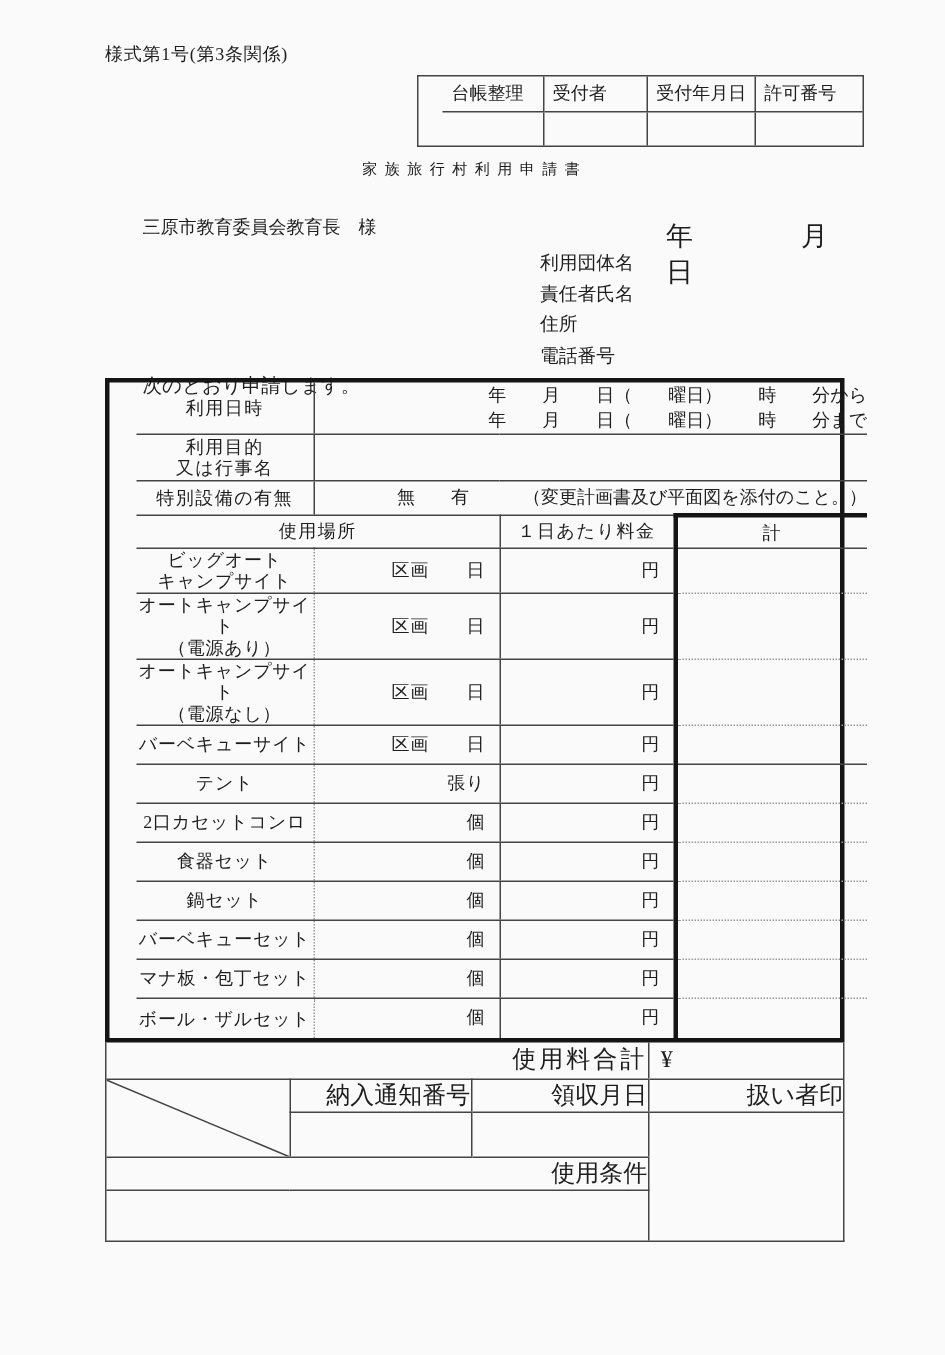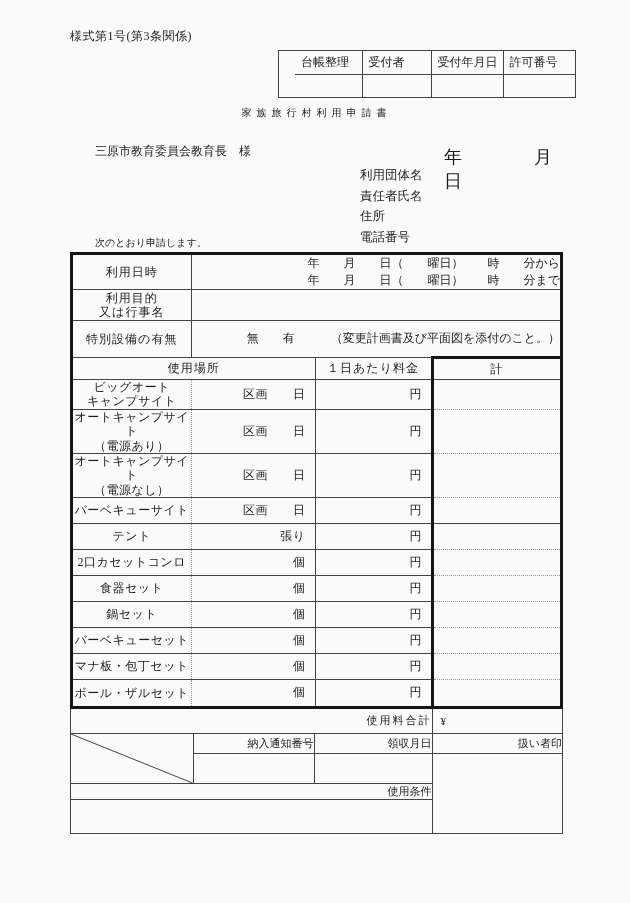--- a/index.html
+++ b/index.html
@@ -25,25 +25,25 @@
   }
   .stamp-table td:first-child{border-left:none;}
   .stamp-table tr:last-child td{border-bottom:none;}
   .stamp-table tr{height:23px;}
 
   .doc-title{left:70px;top:106px;width:493px;text-align:center;
     font-size:10px;letter-spacing:5px;}
   .date-line{left:444px;top:145px;font-size:18px;}
   .addressee{left:95px;top:143px;font-size:12px;}
   .applicant{left:360px;top:165px;font-size:12.5px;line-height:20.6px;}
-  .intro{left:95px;top:236px;font-size:10px;}
+  .intro{left:95px;top:248px;font-size:13px;}
 
   
   .tables-col{left:70px;top:252px;width:493px;}
-  .main-wrap{border:3px solid #151515;box-sizing:border-box;width:493px;}
+  .main-wrap{border:3px solid #151515;box-sizing:border-box;width:493px;padding-left:18px;}
   .main-table{width:487px;}
   .main-table td{
     border-left:1px solid #444;border-bottom:1px solid #444;
     font-size:12px;vertical-align:middle;padding:0;
   }
   .main-table td.fc{border-left:none;}              
   .center{text-align:right;}
   .ml{white-space:pre-line;line-height:1.2;}
   .lbl{letter-spacing:1px;text-align:center;}
   .namecell{font-size:11.5px;letter-spacing:0.5px;text-align:center;line-height:1.2;white-space:pre-line;margin-left:22px;}
@@ -54,21 +54,21 @@
   .kei-top{border-top:3px solid #151515;}
   .kei-dot{border-bottom:1px dotted #999 !important;}
   .sec-head{letter-spacing:1px;text-align:center;}
   .last-row td{border-bottom:none;}
 
   
   .sum-wrap{border:1px solid #444;border-top:none;box-sizing:border-box;width:493px;}
   .sum-table{width:491px;}
   .sum-table td{
     border-left:1px solid #444;border-bottom:1px solid #444;
-    font-size:11px;vertical-align:middle;padding:0;
+    font-size:16px;vertical-align:middle;padding:0;
   }
   .sum-table td.fc{border-left:none;}
   .sum-table tr.no-bb td{border-bottom:none;}
   .cur{font-size:14px;padding-left:8px !important;text-align:left;}
   .diag{position:relative;}
   .diag svg{position:absolute;left:0;top:0;width:100%;height:100%;display:block;}
   .seal-body{border-bottom:none !important;}
 </style>
 </head>
 <body>
@@ -134,21 +134,21 @@
             <div>年　　月　　日（　　曜日）　　時　　分まで</div>
           </td>
         </tr>
 
         <tr style="height:31px">
           <td class="fc lbl ml">利用目的
 又は行事名</td>
           <td colspan="3"></td>
         </tr>
 
-        <tr style="height:37px">
+        <tr style="height:23px">
           <td class="fc lbl">特別設備の有無</td>
           <td colspan="3" class="center">無　　有　　　（変更計画書及び平面図を添付のこと。）</td>
         </tr>
 
         <tr style="height:22px">
           <td colspan="2" class="fc sec-head">使用場所</td>
           <td class="sec-head">１日あたり料金</td>
           <td class="kei kei-top sec-head">計</td>
         </tr>
 

